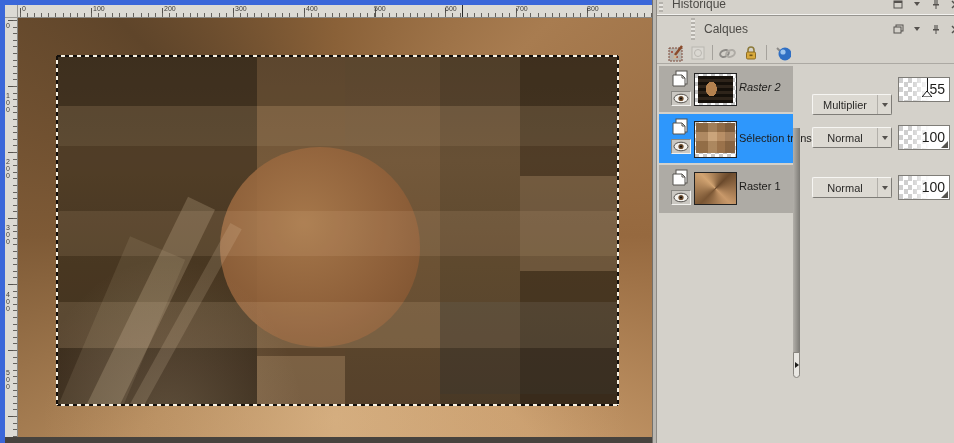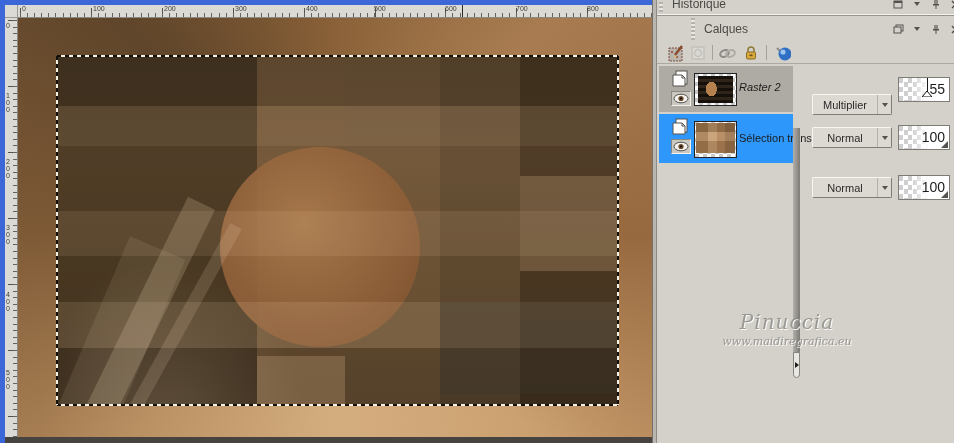--- a/index.html
+++ b/index.html
@@ -353,20 +353,40 @@
             <circle cx="8" cy="5.5" r="2.6" fill="#6b4a2c"></circle>
             <circle cx="8" cy="5.5" r="1.1" fill="#111"></circle>
           </svg>
       </span>
       <span class="thumb" style="height:37px">
           <span class="thumb-art art-seltrans"></span>
         </span>
       <span class="layer-name">Sélection trans</span>
     </div>
 
+    <div class="layer-row gray row3">
+      <span class="stack-col">
+        <svg width="18" height="19">
+            <rect x="5" y="1" width="11" height="13" fill="#fff" stroke="#55524e"></rect>
+            <path d="M2 5 h9 l3 3 v8 h-12 z" fill="#fff" stroke="#55524e"></path>
+            <path d="M11 5 l0 3 3 0" fill="none" stroke="#55524e"></path>
+          </svg>
+      </span>
+      <span class="eye-btn">
+        <svg width="16" height="11">
+            <ellipse cx="8" cy="5.5" rx="7" ry="4.3" fill="#f4f2ee" stroke="#55524e"></ellipse>
+            <circle cx="8" cy="5.5" r="2.6" fill="#6b4a2c"></circle>
+            <circle cx="8" cy="5.5" r="1.1" fill="#111"></circle>
+          </svg>
+      </span>
+      <span class="thumb">
+          <span class="thumb-art art-raster1"></span>
+        </span>
+      <span class="layer-name">Raster 1</span>
+    </div>
 
     <div class="blend-btn bb1">
       <span class="blend-label">Multiplier</span>
       <span class="blend-dd">
           <span class="dd-arrow"></span>
         </span>
     </div>
     <div class="blend-btn bb2">
       <span class="blend-label">Normal</span>
       <span class="blend-dd">
@@ -403,18 +423,14 @@
       <span class="op-val">100</span>
       <span class="op-grip"></span>
     </div>
 
     <div class="splitter">
       <span class="splitter-handle">
           <span class="splitter-arrow"></span>
         </span>
     </div>
 
-    <div class="watermark">
-      <div class="wm-line1">Pinuccia</div>
-      <div class="wm-line2">www.maidiregrafica.eu</div>
-    </div>
   </div>
 </div>
 
 </body></html>

